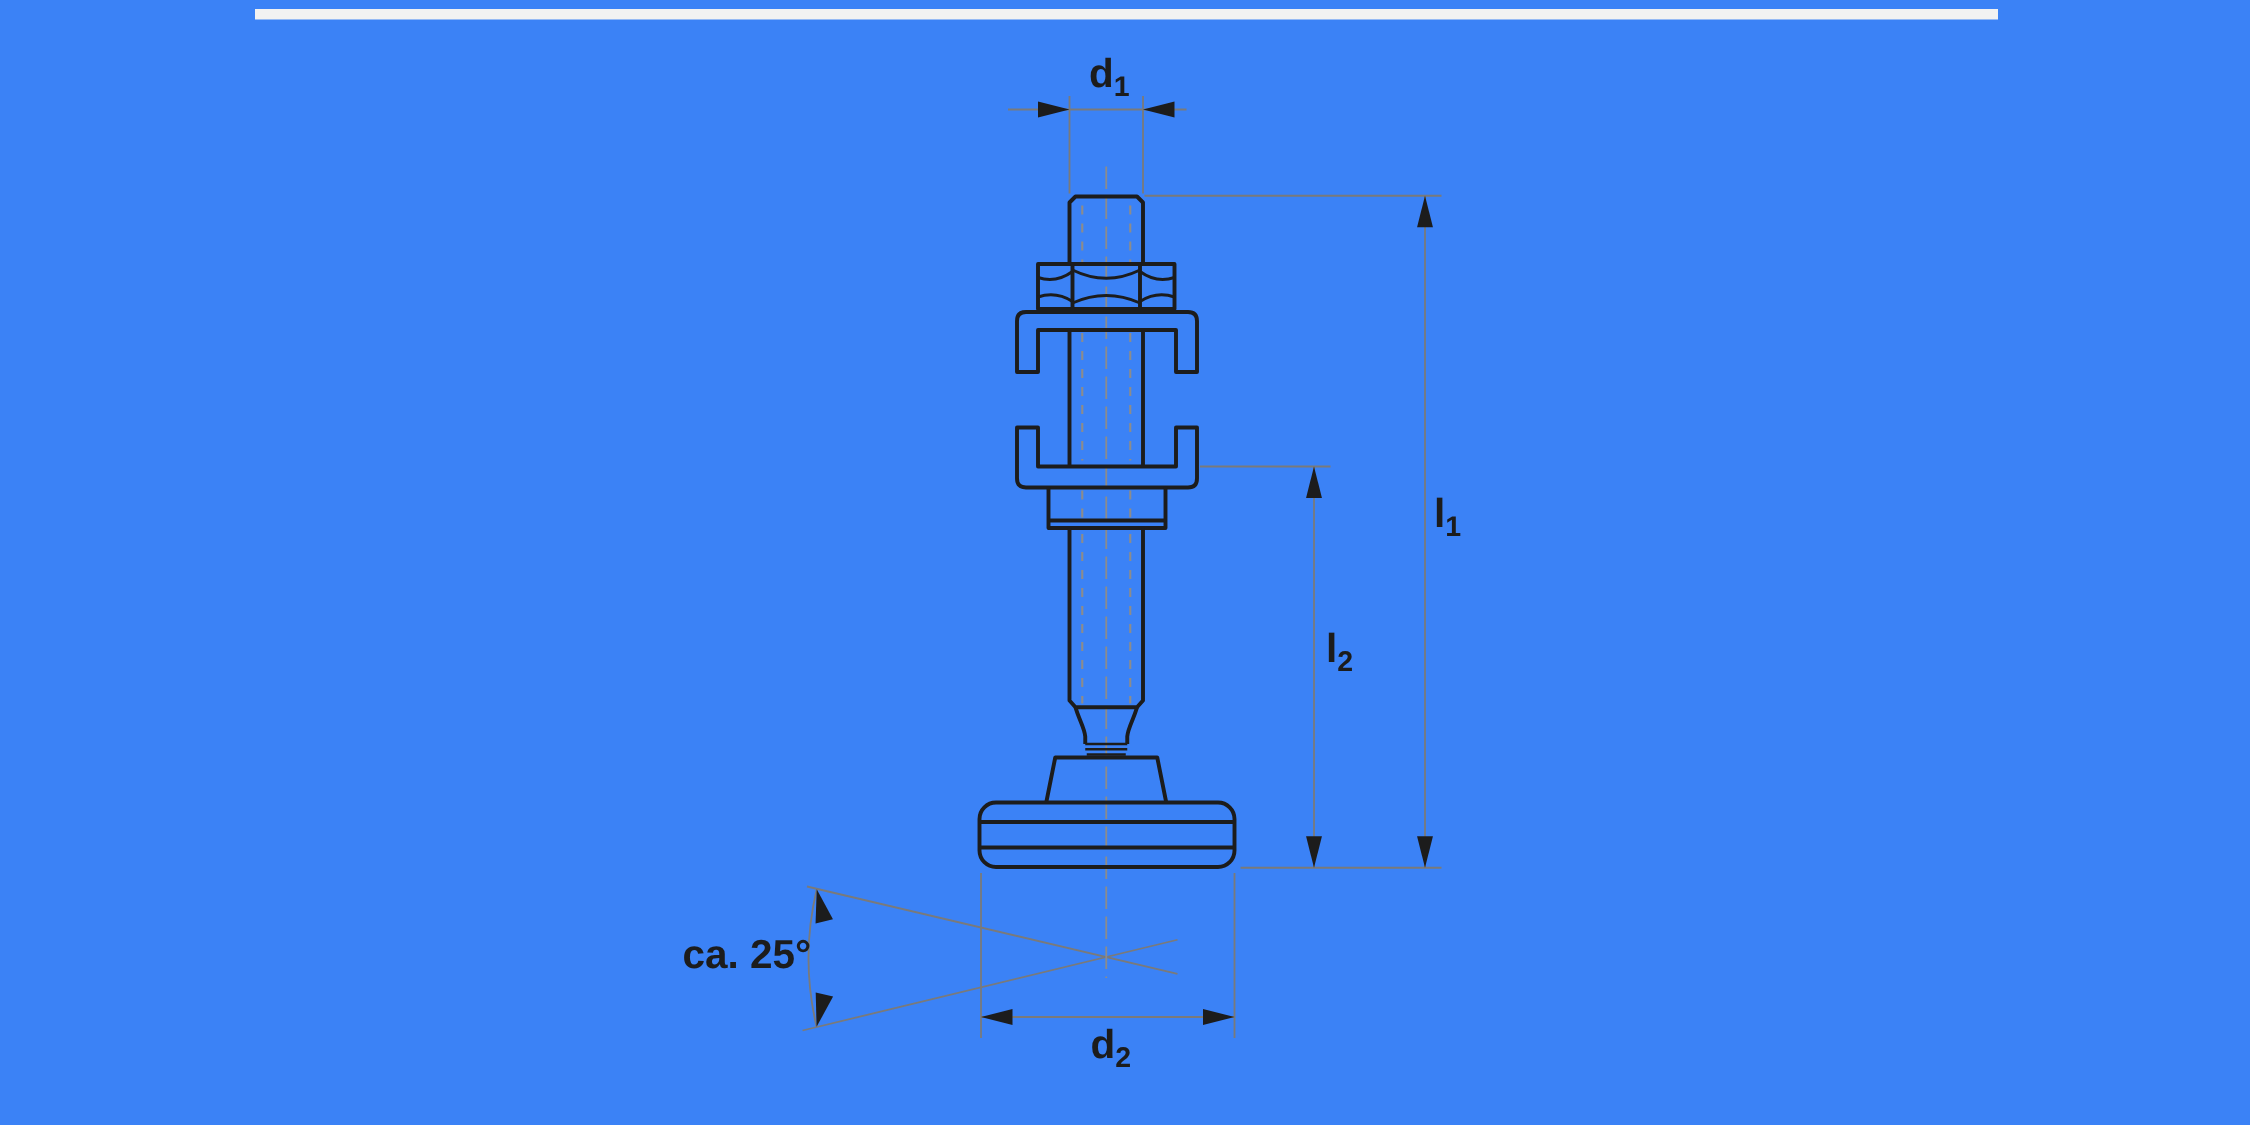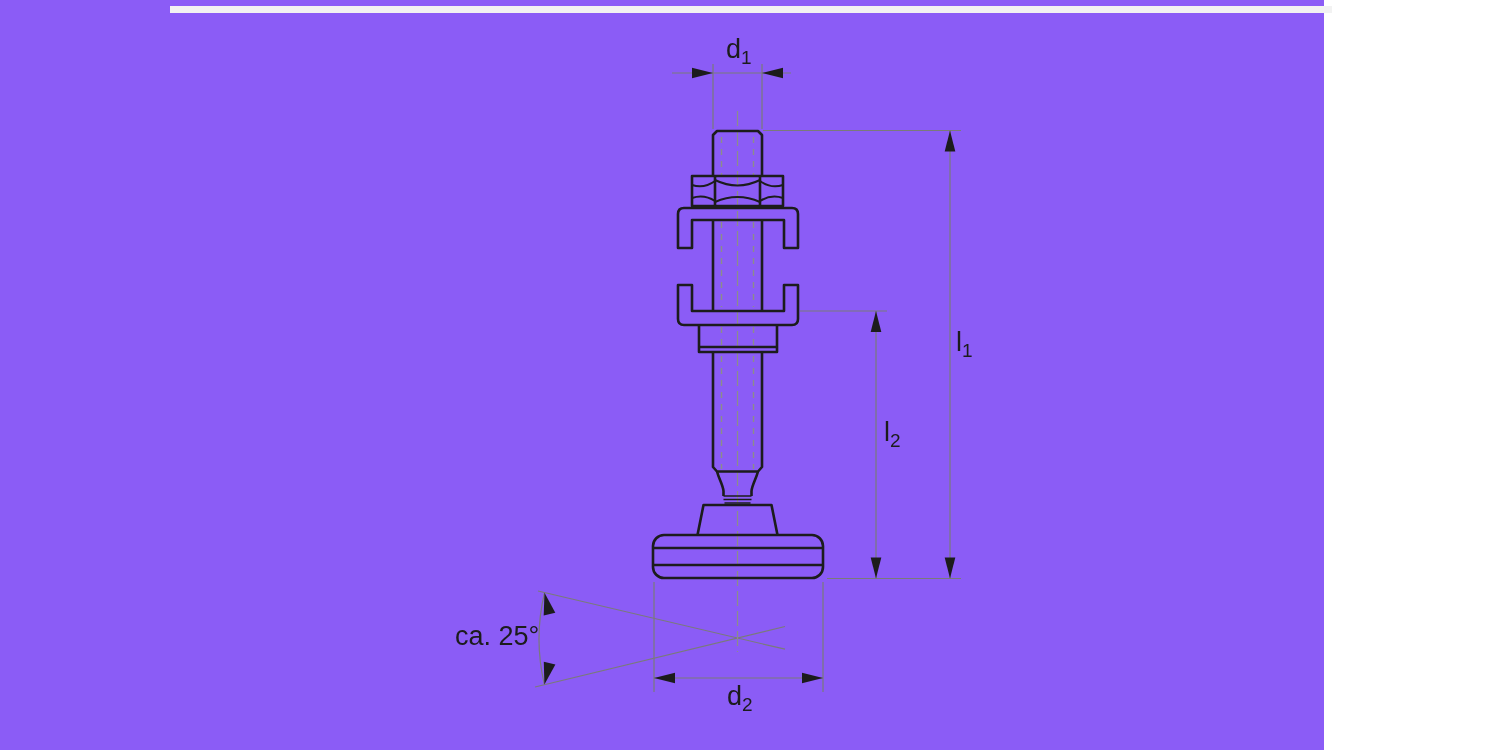--- a/index.html
+++ b/index.html
@@ -1,16 +1,16 @@
 <!DOCTYPE html>
 <html><head>
 <meta charset="utf-8">
 <style>
   html,body{margin:0;padding:0;width:1500px;height:750px;background:#ffffff;overflow:hidden;}
-  .stage{position:relative;width:1324px;height:750px;background:#8b5cf6;}
+  .stage{position:relative;width:1500px;height:750px;background:#3b82f6;font-weight:bold;}
   svg{display:block;}
   svg text{font-family:"Liberation Sans","DejaVu Sans",sans-serif;}
   
   .thin{stroke:#7a7a7a;stroke-width:1.2;fill:none;}
   .dashes{stroke:#8c8c8c;stroke-width:1.4;fill:none;}
   .cline{stroke:#8c8c8c;stroke-width:1.2;fill:none;}
   .outline{stroke:#1c1c1c;stroke-width:2.6;fill:none;stroke-linejoin:round;}
   .rings{stroke:#1c1c1c;stroke-width:1.6;fill:none;}
   .arrows{fill:#1c1c1c;stroke:none;}
   .labels{fill:#1c1c1c;}

